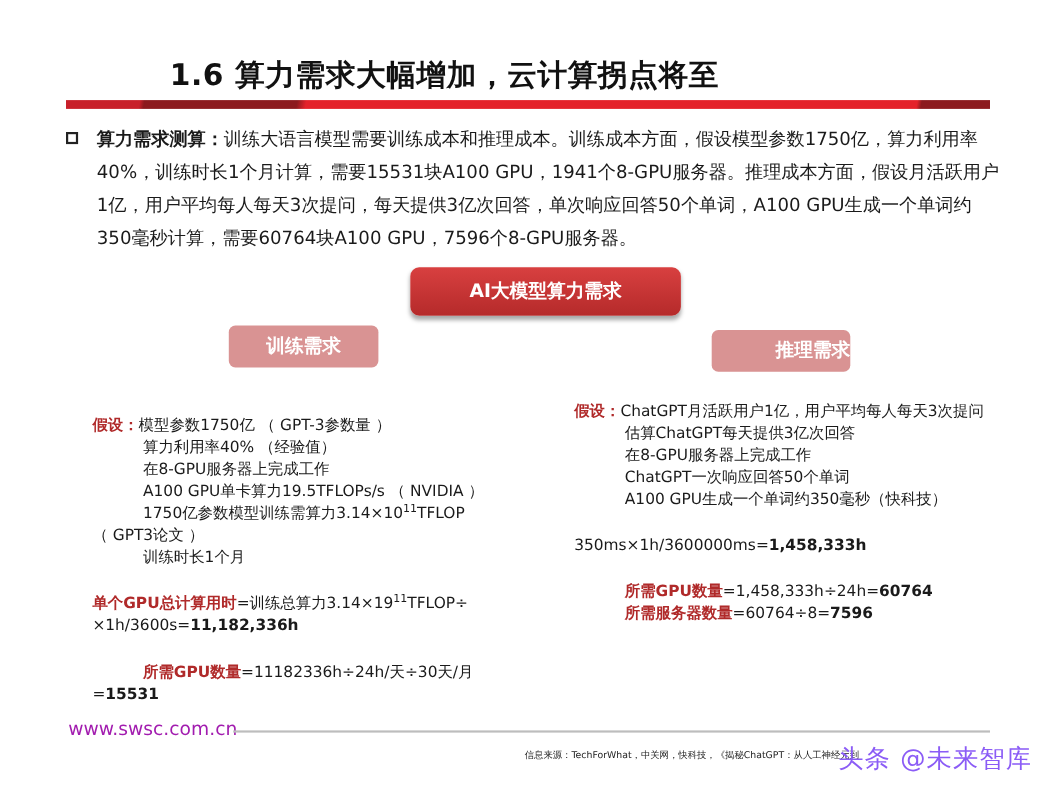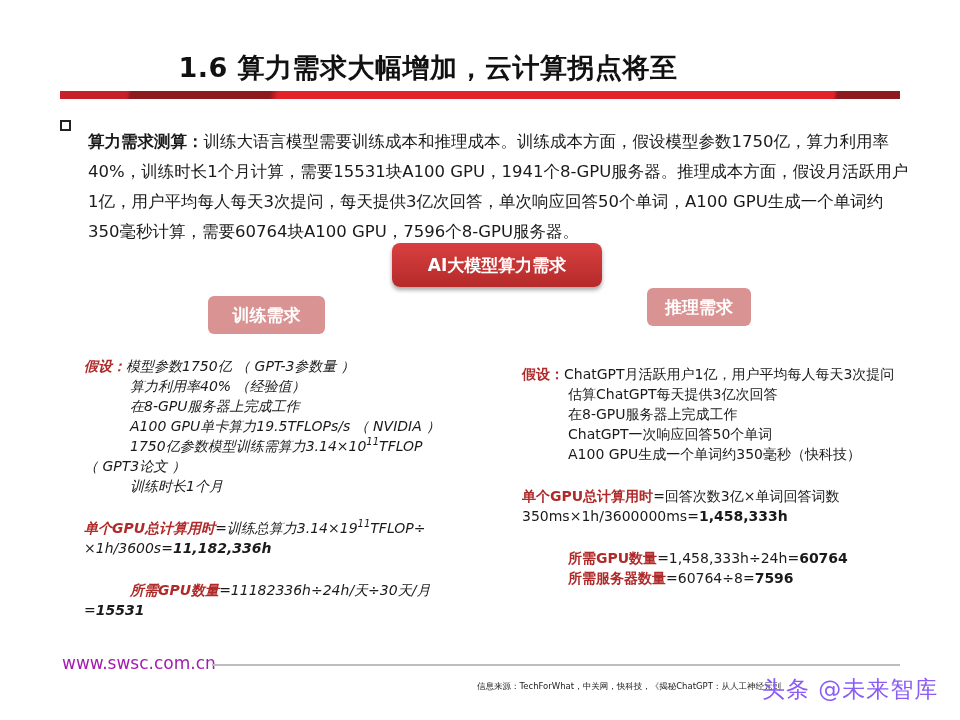--- a/index.html
+++ b/index.html
@@ -1,34 +1,34 @@
 <!DOCTYPE html>
 <html><head>
 <meta charset="utf-8">
 <style>
   html, body { margin:0; padding:0; }
   body { width:960px; height:720px; background:#ffffff; position:relative; overflow:hidden;
          font-family:"DejaVu Sans","Liberation Sans",sans-serif; color:#1a1a1a; }
   .title { position:absolute; left:0; top:50px; width:808px; text-align:center;
-           font-size:27px; font-weight:bold; letter-spacing:0.5px; color:#111;padding-left:24px; }
+           font-size:27px; font-weight:bold; letter-spacing:0.5px; color:#111; }
   .title-bar { position:absolute; left:60px; top:91px; width:840px; height:8px;
     background:linear-gradient(100deg,#c8202a 0%,#c8202a 8%,#8c1a1e 8.5%,#8c1a1e 25%,#e4222a 26%,#e4222a 92%,#8c1a1e 92.5%,#8c1a1e 100%); }
   .bullet-block { position:absolute; left:60px; top:112px; width:850px; font-size:16.5px; line-height:30px; }
   .bullet-box { position:absolute; left:0; top:8px; width:11px; height:11px; border:2px solid #222; box-sizing:border-box; }
-  .bullet-text { margin-left:28px;margin-top:15px; }
+  .bullet-text { margin-left:28px; }
   .bullet-text .lbl { font-weight:bold; }
-  .main-btn { position:absolute; left:392px; top:243px; width:210px; height:44px; border-radius:8px;
+  .main-btn { position:absolute; left:373px; top:243px; width:246px; height:44px; border-radius:8px;
     background:linear-gradient(#d84040,#b52a2a); color:#fff; font-weight:bold; font-size:17px;
     text-align:center; line-height:44px; box-shadow:0 3px 4px rgba(0,0,0,0.35); }
   .sub-btn { position:absolute; height:38px; border-radius:6px; background:#d99393; color:#fff;
     font-weight:bold; font-size:17px; text-align:center; line-height:38px; }
-  .sub-left { left:208px; top:296px; width:117px; }
-  .sub-right { left:647px; top:288px; width:104px; }
+  .sub-left { left:208px; top:296px; width:136px; }
+  .sub-right { left:647px; top:300px; width:126px;text-align:right; }
   .col { position:absolute; font-size:14px; line-height:20px; }
-  .col-left { left:84px; top:356px; width:400px;font-style:italic; }
+  .col-left { left:84px; top:377px; width:400px; }
   .col-right { left:522px; top:364px; width:400px; }
   .red { color:#b02a2a; font-weight:bold; }
   .b { font-weight:bold; }
   .ind { padding-left:46px; }
   .gap { height:22px; }
   sup { font-size:10px; line-height:0; }
   .footer-url { position:absolute; left:62px; top:653px; font-size:17px; color:#a21caf; }
   .footer-line { position:absolute; left:212px; top:664px; width:688px; height:2px; background:#bdbdbd; }
   .source { position:absolute; left:477px; top:681px; font-size:8.5px; color:#222; }
   .watermark { position:absolute; left:762px; top:674px; font-size:23px; color:#8b5cf6; letter-spacing:1px; }
@@ -66,21 +66,20 @@
   <div><span>=</span><span class="b">15531</span></div>
 </div>
 
 <div class="col col-right">
   <div><span class="red">假设：</span><span>ChatGPT月活跃用户1亿，用户平均每人每天3次提问</span></div>
   <div class="ind">估算ChatGPT每天提供3亿次回答</div>
   <div class="ind">在8-GPU服务器上完成工作</div>
   <div class="ind">ChatGPT一次响应回答50个单词</div>
   <div class="ind">A100 GPU生成一个单词约350毫秒（快科技）</div>
   <div class="gap"></div>
-  <div><span class="red">单个GPU总计算用时</span><span>=回答次数3亿×单词回答词数</span></div>
   <div><span>350ms×1h/3600000ms=</span><span class="b">1,458,333h</span></div>
   <div class="gap"></div>
   <div class="ind"><span class="red">所需GPU数量</span><span>=1,458,333h÷24h=</span><span class="b">60764</span></div>
   <div class="ind"><span class="red">所需服务器数量</span><span>=60764÷8=</span><span class="b">7596</span></div>
 </div>
 
 <div class="footer-url">www.swsc.com.cn</div>
 <div class="footer-line"></div>
 <div class="source">信息来源：TechForWhat，中关网，快科技，《揭秘ChatGPT：从人工神经元到</div>
 <div class="watermark">头条 @未来智库</div>

